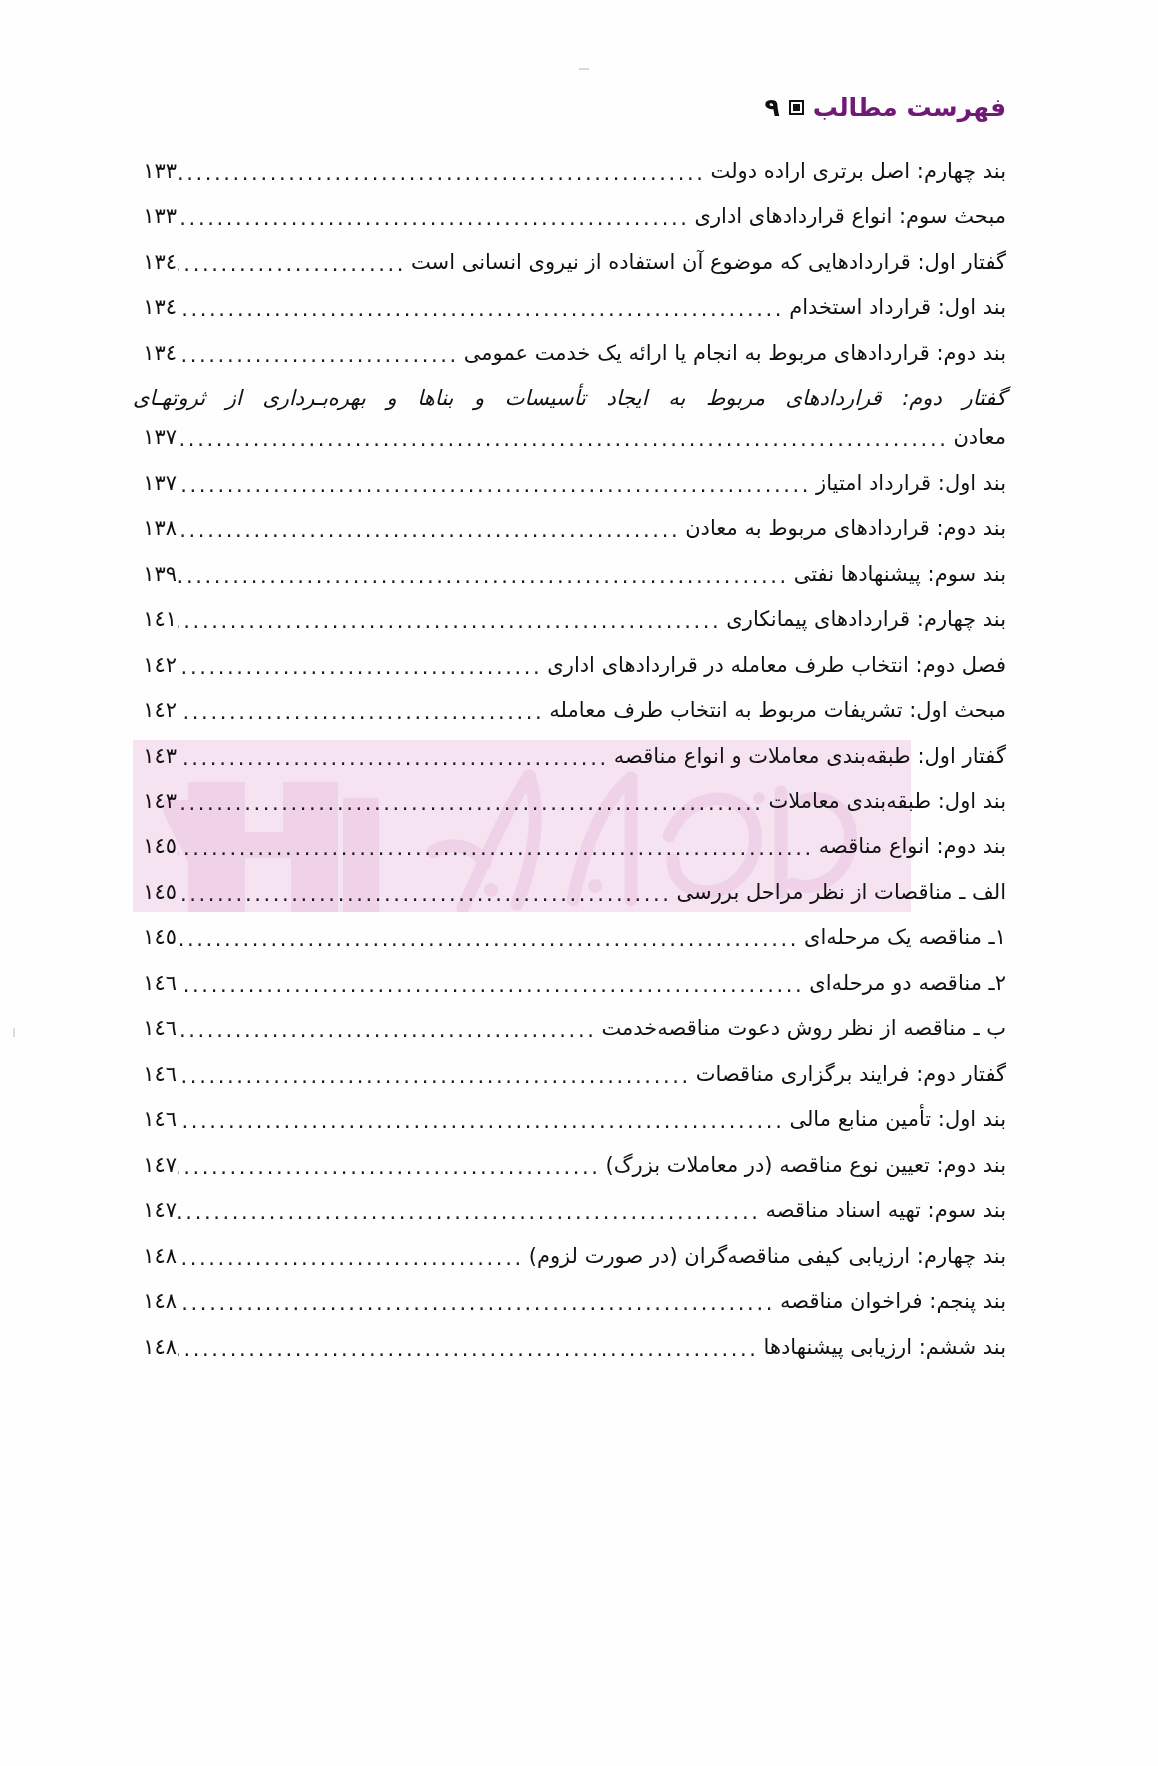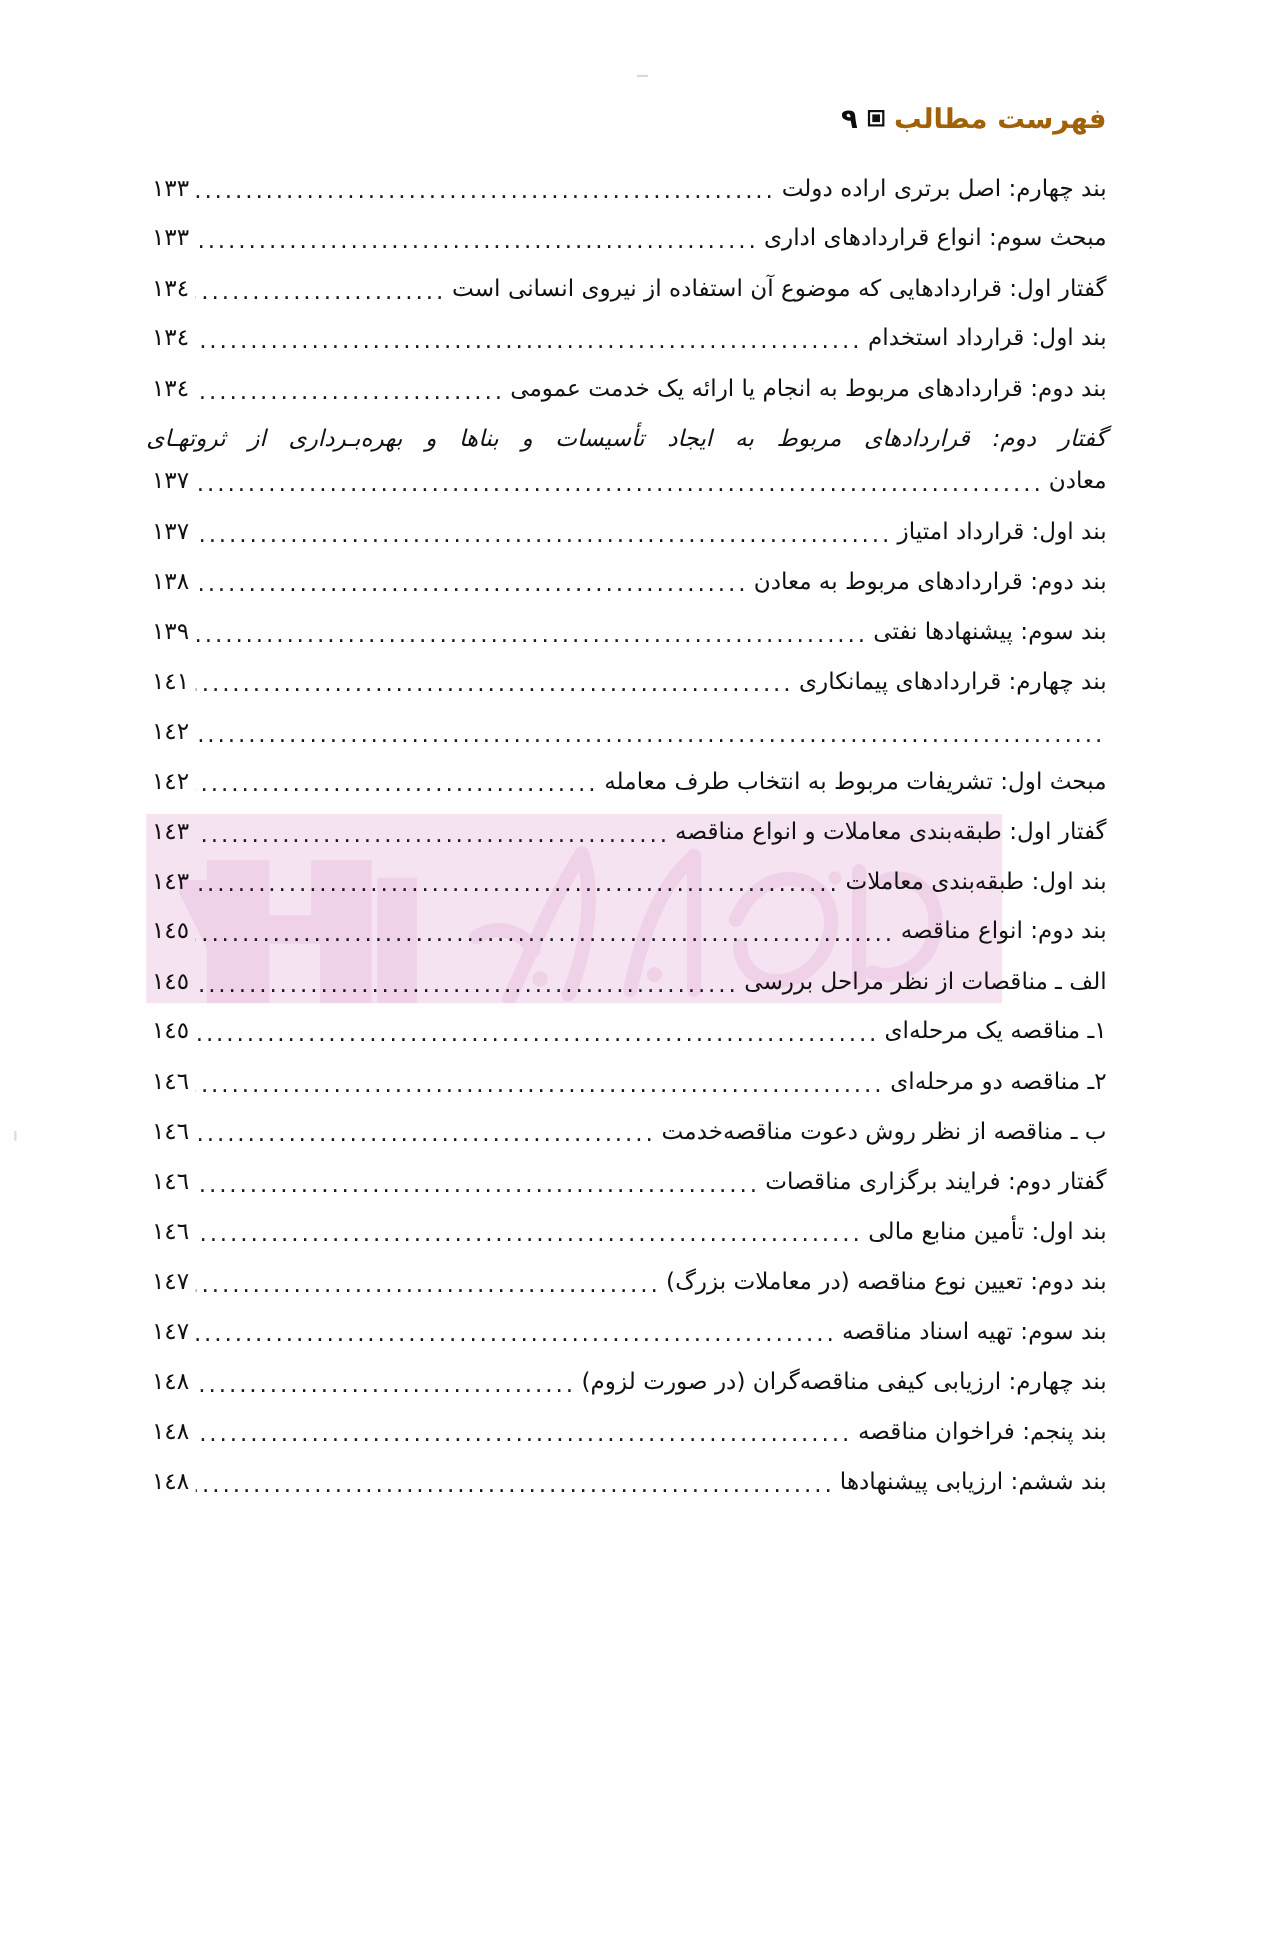--- a/index.html
+++ b/index.html
@@ -51,21 +51,21 @@
     flex-direction: row;
     align-items: center;
     gap: 9px;
     direction: rtl;
   }
   #running-head .rh-title {
     font-size: 25px;
     font-weight: bold;
     letter-spacing: 0px;
     line-height: 1;
-    color: #a16207;
+    color: #701a75;
   }
   #running-head .rh-mark {
     display: inline-block;
     width: 15px;
     height: 15px;
     border: 2px solid #111;
     position: relative;
     box-sizing: border-box;
   }
   #running-head .rh-mark::after {
@@ -146,21 +146,21 @@
     letter-spacing: 2.6px;
     font-size: 21px;
     color: #1a1a1a;
     white-space: nowrap;
   }
 
   .toc-page {
     flex: 0 0 auto;
     direction: ltr;
     unicode-bidi: embed;
-    text-align: center;
+    text-align: right;
     font-size: 21px;
     min-width: 44px;
   }
 
   
   .toc-row.wrap {
     display: block;
     white-space: normal;
     margin-bottom: 18.6px;
   }
@@ -273,20 +273,21 @@
         <span class="toc-title">بند سوم: پیشنهادها نفتی</span>
         <span class="toc-leader"></span>
         <span class="toc-page">۱۳۹</span>
       </div>
       <div class="toc-row">
         <span class="toc-title">بند چهارم: قراردادهای پیمانکاری</span>
         <span class="toc-leader"></span>
         <span class="toc-page">۱٤۱</span>
       </div>
       <div class="toc-row">
+        <span class="toc-title">فصل دوم: انتخاب طرف معامله در قراردادهای اداری</span>
         <span class="toc-leader"></span>
         <span class="toc-page">۱٤۲</span>
       </div>
       <div class="toc-row">
         <span class="toc-title">مبحث اول: تشریفات مربوط به انتخاب طرف معامله</span>
         <span class="toc-leader"></span>
         <span class="toc-page">۱٤۲</span>
       </div>
       <div class="toc-row">
         <span class="toc-title">گفتار اول: طبقه‌بندی معاملات و انواع مناقصه</span>

